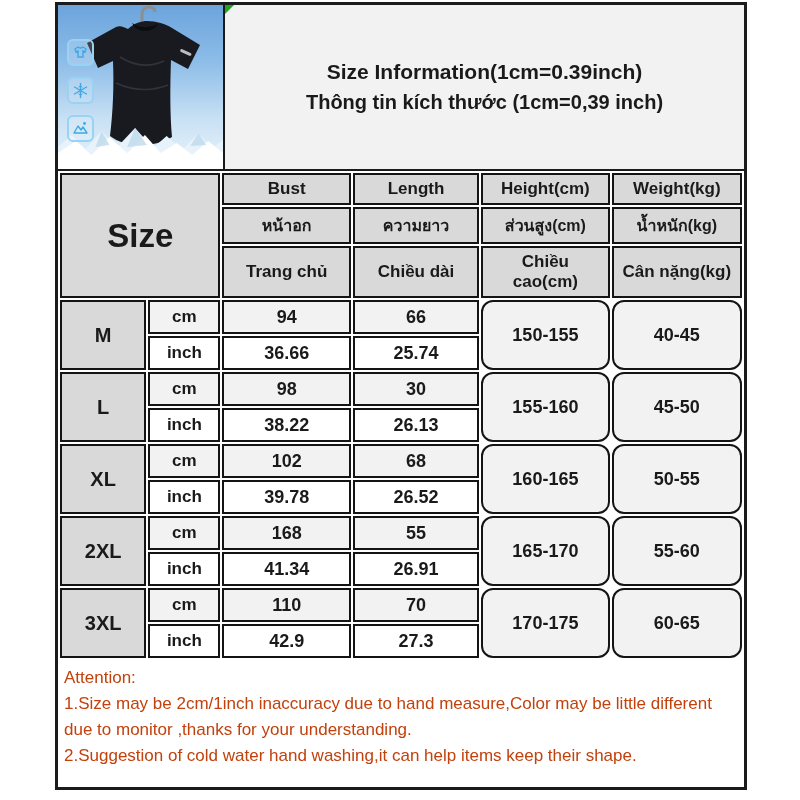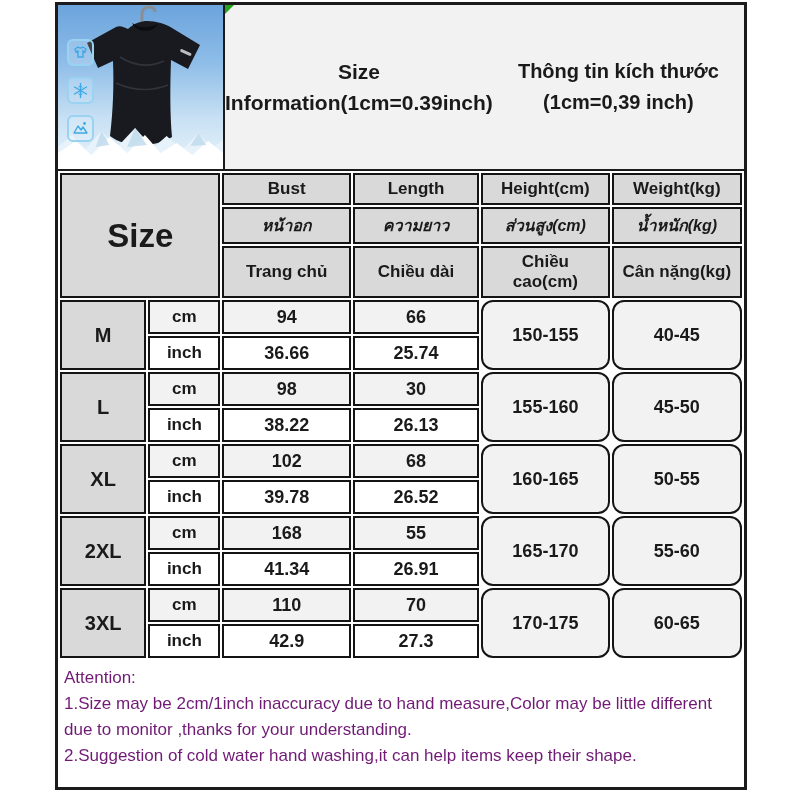--- a/index.html
+++ b/index.html
@@ -14,46 +14,46 @@
     background:linear-gradient(180deg,#6ba4dc 0%,#8ebde8 35%,#c9e1f4 70%,#eaf4fb 100%);
     border-right:2px solid #1b1b1b; overflow:hidden; flex:none; }
   .icon-col { position:absolute; left:9px; top:34px; display:flex; flex-direction:column; gap:11px; z-index:3; }
   .feat-box { width:27px; height:27px; border:2px solid #9ad2f2; border-radius:6px;
     background:rgba(255,255,255,0.18); display:flex; align-items:center; justify-content:center; }
   .shirt-svg { position:absolute; left:18px; top:0; z-index:2; }
   .mountains { position:absolute; left:0; bottom:0; width:100%; z-index:2; }
 
   
   .title-block { position:relative; flex:1; background:#f2f2f2; display:flex;
-    flex-direction:row; align-items:center; justify-content:center; text-align:center; }
+    flex-direction:column; align-items:center; justify-content:center; text-align:center; }
   .title-block .tri { position:absolute; left:0; top:0; width:0; height:0;
     border-top:9px solid #23a31f; border-right:9px solid transparent; }
   .t-en { font-size:21px; font-weight:bold; line-height:31px; }
   .t-th { font-size:19px; font-weight:bold; line-height:30px; }
   .t-vi { font-size:20px; font-weight:bold; line-height:31px; }
 
   
   table { width:100%; table-layout:fixed; border-collapse:separate; border-spacing:2px;
     background:#ffffff; font-weight:bold; }
   th,td { border:2px solid #141414; text-align:center; vertical-align:middle; padding:4px; }
   .hdr { background:#d9d9d9; height:26px; font-size:17px; }
-  .hdr-th { font-size:16px;font-style:italic; }
+  .hdr-th { font-size:16px; }
   .hdr-vi { font-size:17px; }
   .size-big { background:#d9d9d9; font-size:33px; }
   .size-cell { background:#d9d9d9; font-size:20px; }
   tr.r-cm td { background:#f2f2f2;text-align:center; }
   tr.r-in td { background:#ffffff; }
   td.merged { background:#f2f2f2 !important; font-size:18px;border-radius:12px; }
   .unit { font-size:17px; }
   .num { font-size:18px; }
   tr.r-cm,tr.r-in { height:34px; }
 
   
   .attention { padding:5px 8px 0 6px; font-size:17px; font-weight:normal;
-    line-height:26px; color:#701a75; }
+    line-height:26px; color:#c2410c; }
 </style>
 </head>
 <body>
 
 <div class="sheet">
 
   <div class="top">
     <div class="product-img">
 
       <svg class="shirt-svg" width="140" height="150" viewBox="0 0 140 150">

